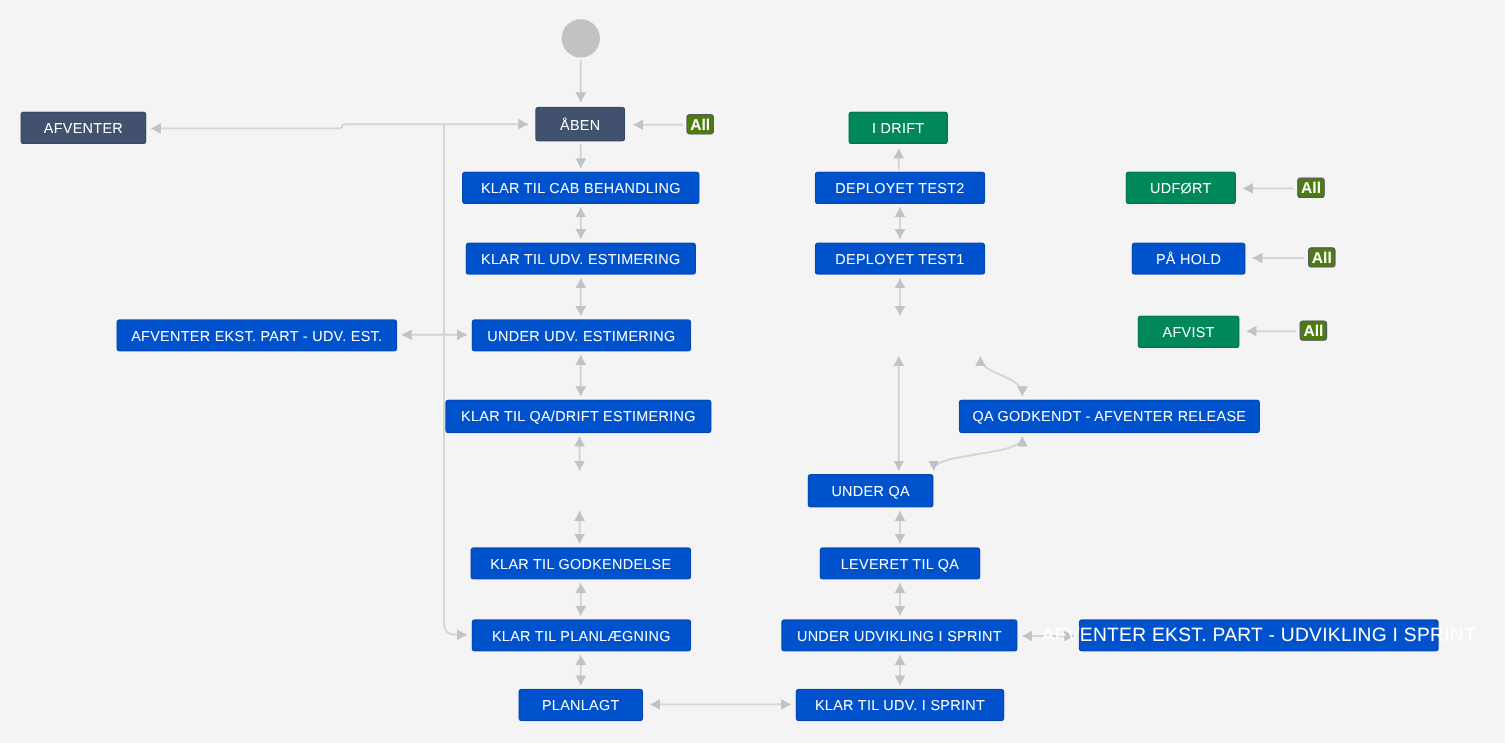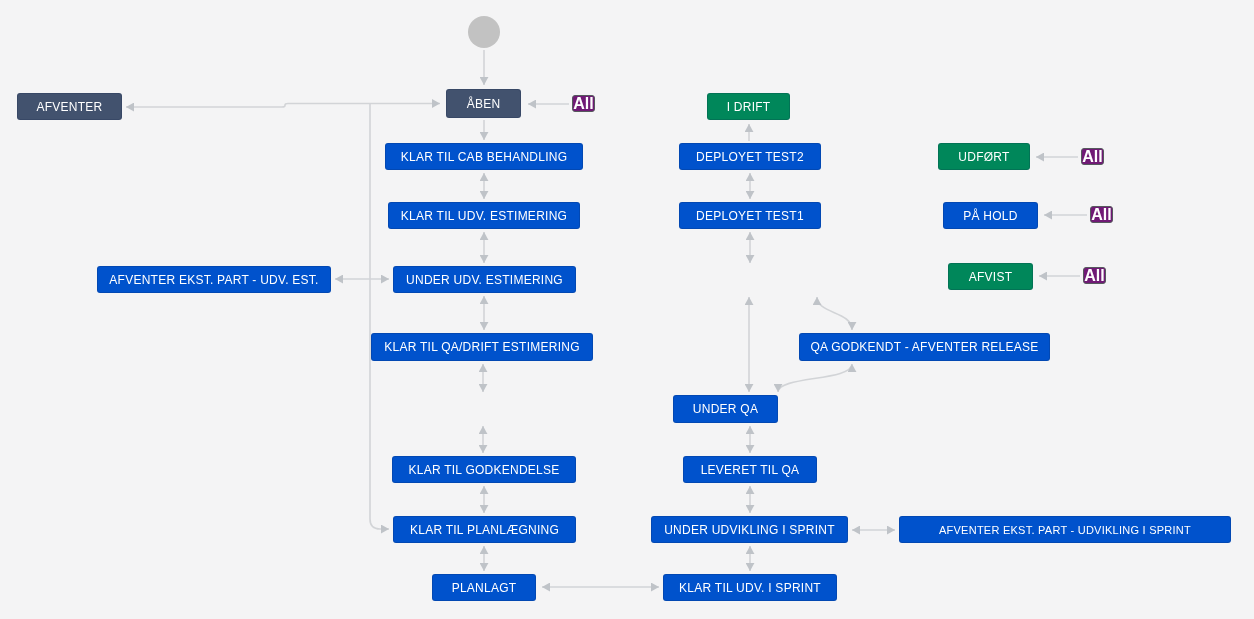--- a/index.html
+++ b/index.html
@@ -18,22 +18,22 @@
     border:1px solid rgba(9,30,66,.18);
   }
   .blue{background:#0052CC;}
   .green{background:#00875A;}
   .slate{background:#42526E;}
   .start-node{
     position:absolute;border-radius:50%;background:#c2c2c2;
   }
   .all-badge{
     position:absolute;box-sizing:border-box;
-    background:#701a75;border:1px solid #55595d;border-radius:3px;
-    color:#fff;font-size:16px;font-weight:bold;
+    background:#4d7c0f;border:1px solid #55595d;border-radius:3px;
+    color:#fff;font-size:13px;font-weight:bold;
     display:flex;align-items:center;justify-content:center;
     cursor:pointer;
   }
 </style>
 </head>
 <body>
 
 <div class="canvas">
 
   <svg class="connectors" viewBox="0 0 1254 619" xmlns="http://www.w3.org/2000/svg">
@@ -101,21 +101,21 @@
   <div class="status blue" style="left:392px;top:456px;width:184px;height:27px">KLAR TIL GODKENDELSE</div>
   <div class="status blue" style="left:393px;top:516px;width:183px;height:27px">KLAR TIL PLANLÆGNING</div>
   <div class="status blue" style="left:432px;top:574px;width:104px;height:27px">PLANLAGT</div>
   <div class="status green" style="left:707px;top:93px;width:83px;height:27px">I DRIFT</div>
   <div class="status blue" style="left:679px;top:143px;width:142px;height:27px">DEPLOYET TEST2</div>
   <div class="status blue" style="left:679px;top:202px;width:142px;height:27px">DEPLOYET TEST1</div>
   <div class="status blue" style="left:799px;top:333px;width:251px;height:28px">QA GODKENDT - AFVENTER RELEASE</div>
   <div class="status blue" style="left:673px;top:395px;width:105px;height:28px">UNDER QA</div>
   <div class="status blue" style="left:683px;top:456px;width:134px;height:27px">LEVERET TIL QA</div>
   <div class="status blue" style="left:651px;top:516px;width:197px;height:27px">UNDER UDVIKLING I SPRINT</div>
-  <div class="status blue" style="left:899px;top:516px;width:332px;height:27px;font-size:11px">AFVENTER EKST. PART - UDVIKLING I SPRINT</div>
+  <div class="status blue" style="left:899px;top:516px;width:300px;height:27px;font-size:16px">AFVENTER EKST. PART - UDVIKLING I SPRINT</div>
   <div class="status blue" style="left:663px;top:574px;width:174px;height:27px">KLAR TIL UDV. I SPRINT</div>
   <div class="status green" style="left:938px;top:143px;width:92px;height:27px">UDFØRT</div>
   <div class="status blue" style="left:943px;top:202px;width:95px;height:27px">PÅ HOLD</div>
   <div class="status green" style="left:948px;top:263px;width:85px;height:27px">AFVIST</div>
 
   <div class="all-badge" style="left:572px;top:95px;width:23px;height:17px">All</div>
   <div class="all-badge" style="left:1081px;top:148px;width:23px;height:17px">All</div>
   <div class="all-badge" style="left:1090px;top:206px;width:23px;height:17px">All</div>
   <div class="all-badge" style="left:1083px;top:267px;width:23px;height:17px">All</div>
 

